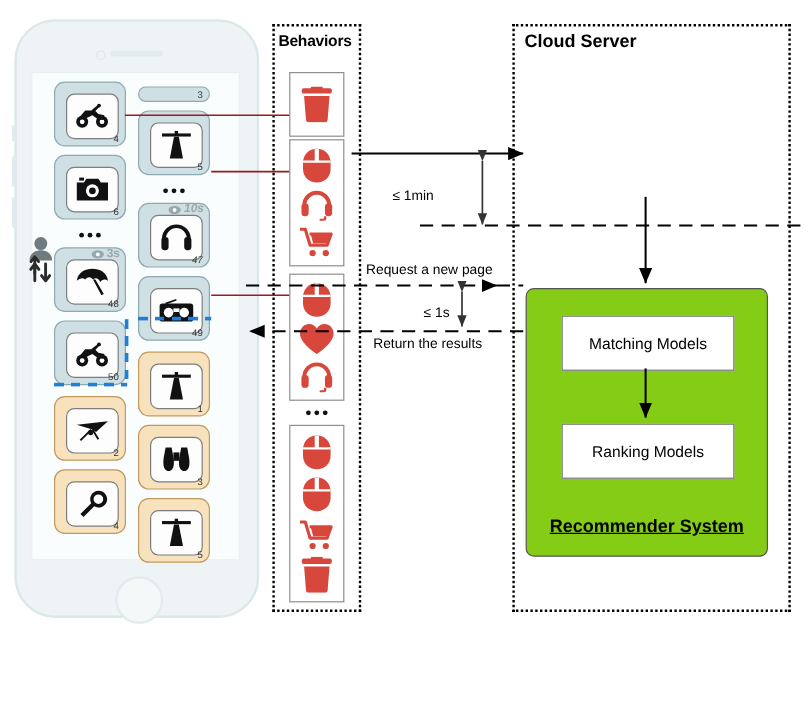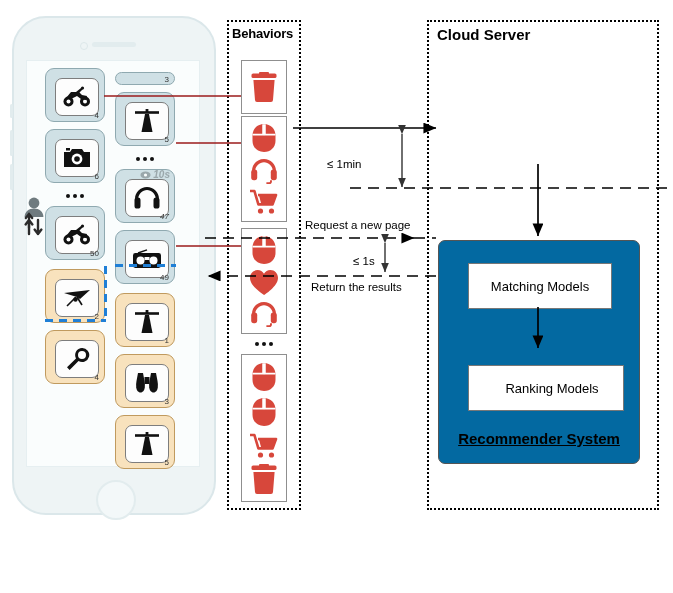--- a/index.html
+++ b/index.html
@@ -74,26 +74,26 @@
   
   #cloud{position:absolute;left:427px;top:20px;width:232px;height:490px;
          border:2px dotted #000;box-sizing:border-box;}
   #cloud-title{position:absolute;left:437px;top:26px;font-size:15px;
                font-weight:bold;color:#000;}
   #feature-system{position:absolute;left:438px;top:95px;width:200px;height:68px;
                   background:#c9c9c9;border:1px solid #555;border-radius:7px;
                   display:flex;align-items:center;justify-content:center;
                   font-size:15px;font-weight:bold;color:#000;}
   #recommender{position:absolute;left:438px;top:240px;width:200px;height:222px;
-               background:#0369a1;border:1px solid #555;border-radius:7px;}
+               background:#84cc16;border:1px solid #555;border-radius:7px;}
   .innerbox{position:absolute;left:29px;width:142px;height:44px;background:#fff;
             border:1px solid #777;display:flex;align-items:center;
             justify-content:center;font-size:13px;color:#000;}
   #matching{top:22px;}
-  #ranking{top:124px;padding-left:12px;}
+  #ranking{top:112px;}
   #rec-title{position:absolute;left:0;right:0;bottom:16px;text-align:center;
              font-size:15px;font-weight:bold;color:#000;text-decoration:underline;}
 
   
   .anno{position:absolute;font-size:11.5px;color:#000;white-space:nowrap;}
 
   
   #wires{position:absolute;left:0;top:0;width:673px;height:593px;
          pointer-events:none;}
 
@@ -155,20 +155,36 @@
       </div>
       <span class="num">6</span>
     </div>
 
     <div class="dots3">
         <i></i>
         <i></i>
         <i></i>
       </div>
 
+    <div class="card blue h54" style="margin-top:4px;">
+      <div class="eyebadge">
+        <svg class="ey" viewBox="0 0 16 11">
+          <ellipse cx="8" cy="5.5" rx="7.4" ry="5" fill="#9aa7ab"></ellipse>
+          <circle cx="8" cy="5.5" r="2.3" fill="#fafdfd"></circle>
+        </svg>
+        <span>3s</span>
+      </div>
+      <div class="thumb">
+        <svg width="30" height="24" viewBox="0 0 30 24">
+          <path d="M2 11C3 4 9 1 15 1s12 3 13 10c-3-2-5-1-6.5 1C20 9 18 8 15.5 10 13.5 7.5 11 7.5 9 10 7 8 4.5 9 2 11z" fill="#111"></path>
+          <path d="M15.5 10l7 13 2-1-7-12z" fill="#111"></path>
+        </svg>
+      </div>
+      <span class="num">48</span>
+    </div>
 
     <div class="card blue h54">
       <div class="thumb">
         <svg width="30" height="22" viewBox="0 0 30 22">
           <circle cx="6.5" cy="15.5" r="5" fill="#111"></circle>
             <circle cx="6.5" cy="15.5" r="2" fill="#fff"></circle>
           <circle cx="23" cy="15.5" r="5" fill="#111"></circle>
             <circle cx="23" cy="15.5" r="2" fill="#fff"></circle>
           <path d="M4 12l5-6h8l3 3 5 1-1 4-5-1-4-3-6 3z" fill="#111"></path>
           <path d="M14 6l5-4 2 1-4 4z" fill="#111"></path>

